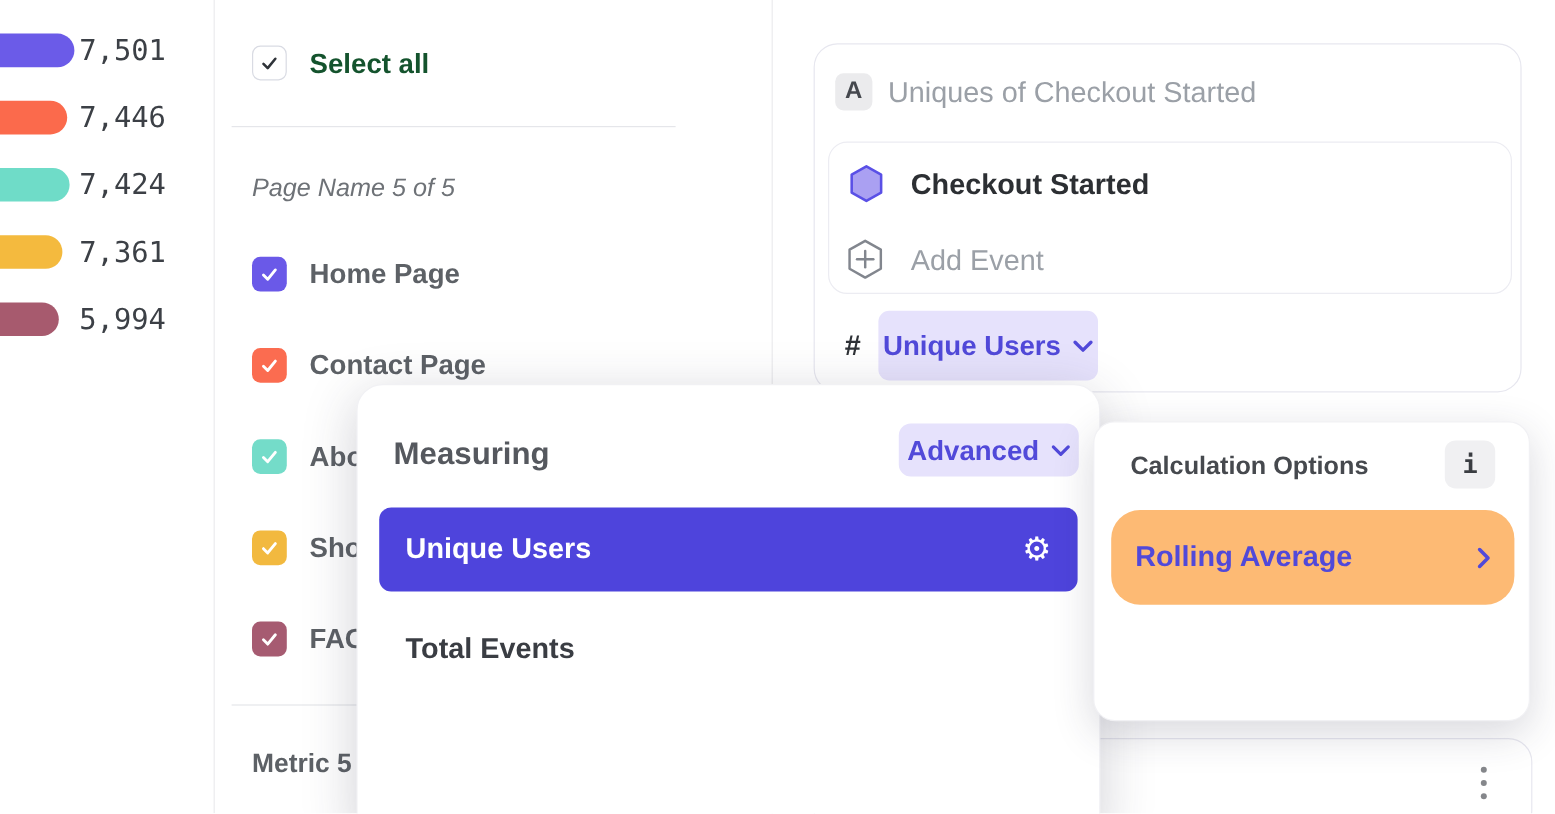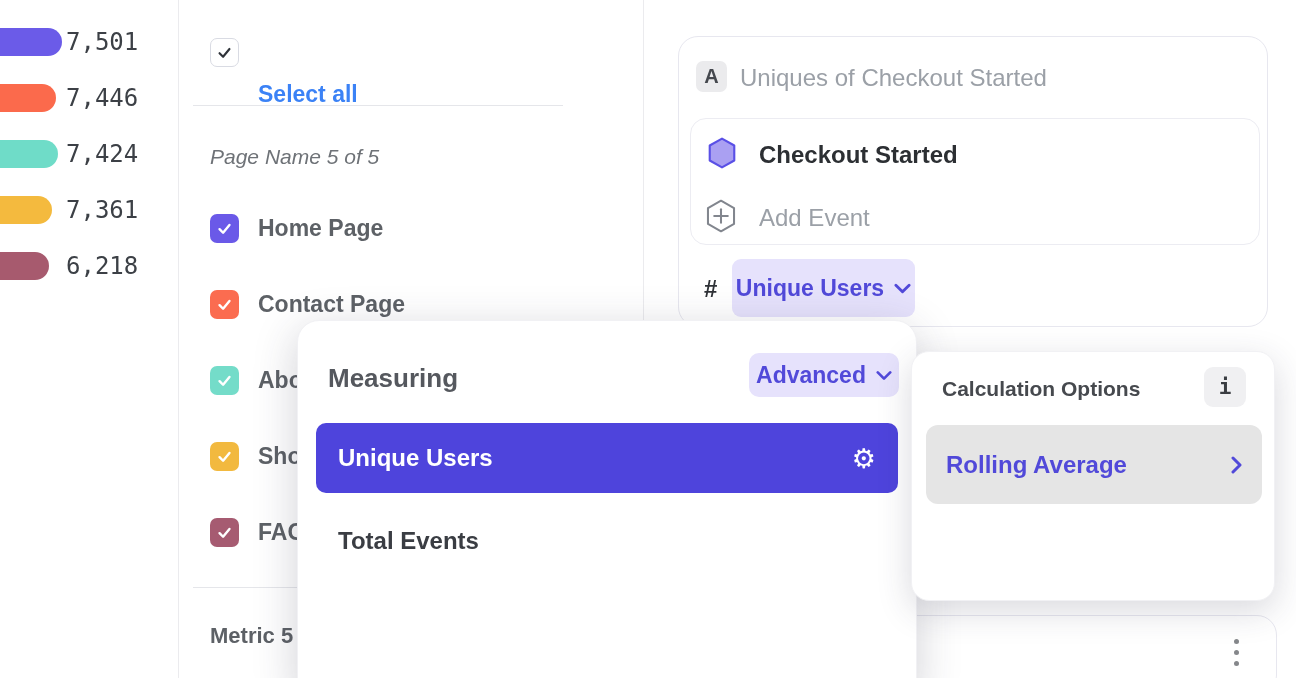--- a/index.html
+++ b/index.html
@@ -77,33 +77,33 @@
   <div>
     <div class="abs bar" style="top: 28px; background: rgb(107, 91, 232); width: 62px;"></div>
     <div class="abs bar-value" style="top:28px">7,501</div>
     <div class="abs bar" style="top: 84px; background: rgb(251, 106, 76); width: 56px;"></div>
     <div class="abs bar-value" style="top:84px">7,446</div>
     <div class="abs bar" style="top: 140px; background: rgb(111, 220, 200); width: 58px;"></div>
     <div class="abs bar-value" style="top:140px">7,424</div>
     <div class="abs bar" style="top: 196px; background: rgb(244, 186, 62); width: 52px;"></div>
     <div class="abs bar-value" style="top:196px">7,361</div>
     <div class="abs bar" style="top: 252px; background: rgb(167, 90, 110); width: 49px;"></div>
-    <div class="abs bar-value" style="top:252px">6,218</div>
+    <div class="abs bar-value" style="top:252px">5,994</div>
   </div>
 
   <div class="abs vdiv" style="left:178px"></div>
   <div class="abs vdiv" style="left:643px"></div>
 
   <div>
     <div class="abs cbx" style="top:38px; background:#fff; border:1.5px solid #d9dbe3;">
       <svg viewBox="0 0 24 24">
           <polyline points="5,13 10,18 19,7" fill="none" stroke="#2f3339" stroke-width="3" stroke-linecap="round" stroke-linejoin="round"></polyline>
         </svg>
     </div>
-    <div class="abs" style="left:258px; top:39px; font-size:23px; font-weight:700; color:#3b82f6; line-height:29px;margin-top:41px;">Select all</div>
+    <div class="abs" style="left:258px; top:39px; font-size:23px; font-weight:700; color:#14532d; line-height:29px;">Select all</div>
 
     <div class="abs hdiv" style="left:193px; top:105px; width:370px;"></div>
 
     <div class="abs muted-label" style="left:210px; top:145px;">Page Name 5 of 5</div>
 
     <div class="abs cbx" style="top: 214px; background: rgb(106, 89, 232);">
       <svg viewBox="0 0 24 24">
           <polyline points="5,13 10,18 19,7" fill="none" stroke="#fff" stroke-width="3.4" stroke-linecap="round" stroke-linejoin="round"></polyline>
         </svg>
     </div>
@@ -191,21 +191,21 @@
       <span class="gear">⚙</span>
     </div>
 
     <div class="abs menu-row" style="left:40px; top:206px;">Total Events</div>
   </div>
 
   <div class="abs popup" style="left:911px; top:351px; width:364px; height:250px; border-radius:18px; z-index:20; box-shadow:0 10px 34px rgba(45,45,70,.18);">
     <div class="abs" style="left:30px; top:25px; font-size:21px; font-weight:700; color:#46494e;text-align:center;">Calculation Options</div>
     <div class="abs info-btn" style="left:292px; top:15px;">i</div>
 
-    <div class="abs" style="left: 14px; top: 73px; width: 336px; height: 79px; border-radius: 12px; display: flex; align-items: center; justify-content: space-between; padding: 0px 20px; font-size: 24px; font-weight: 700; background: #e5e5e5; color: rgb(81, 73, 217);">
+    <div class="abs" style="left: 14px; top: 73px; width: 336px; height: 79px; border-radius: 24px; display: flex; align-items: center; justify-content: space-between; padding: 0px 20px; font-size: 24px; font-weight: 700; background: #fdba74; color: rgb(81, 73, 217);">
       <span>Rolling Average</span>
       <svg width="11" height="18" viewBox="0 0 11 18">
         <polyline points="2,2 9,9 2,16" fill="none" stroke="#5149d9" stroke-width="3" stroke-linecap="round" stroke-linejoin="round"></polyline>
       </svg>
     </div>
 
   </div>
 
 </div>
 

